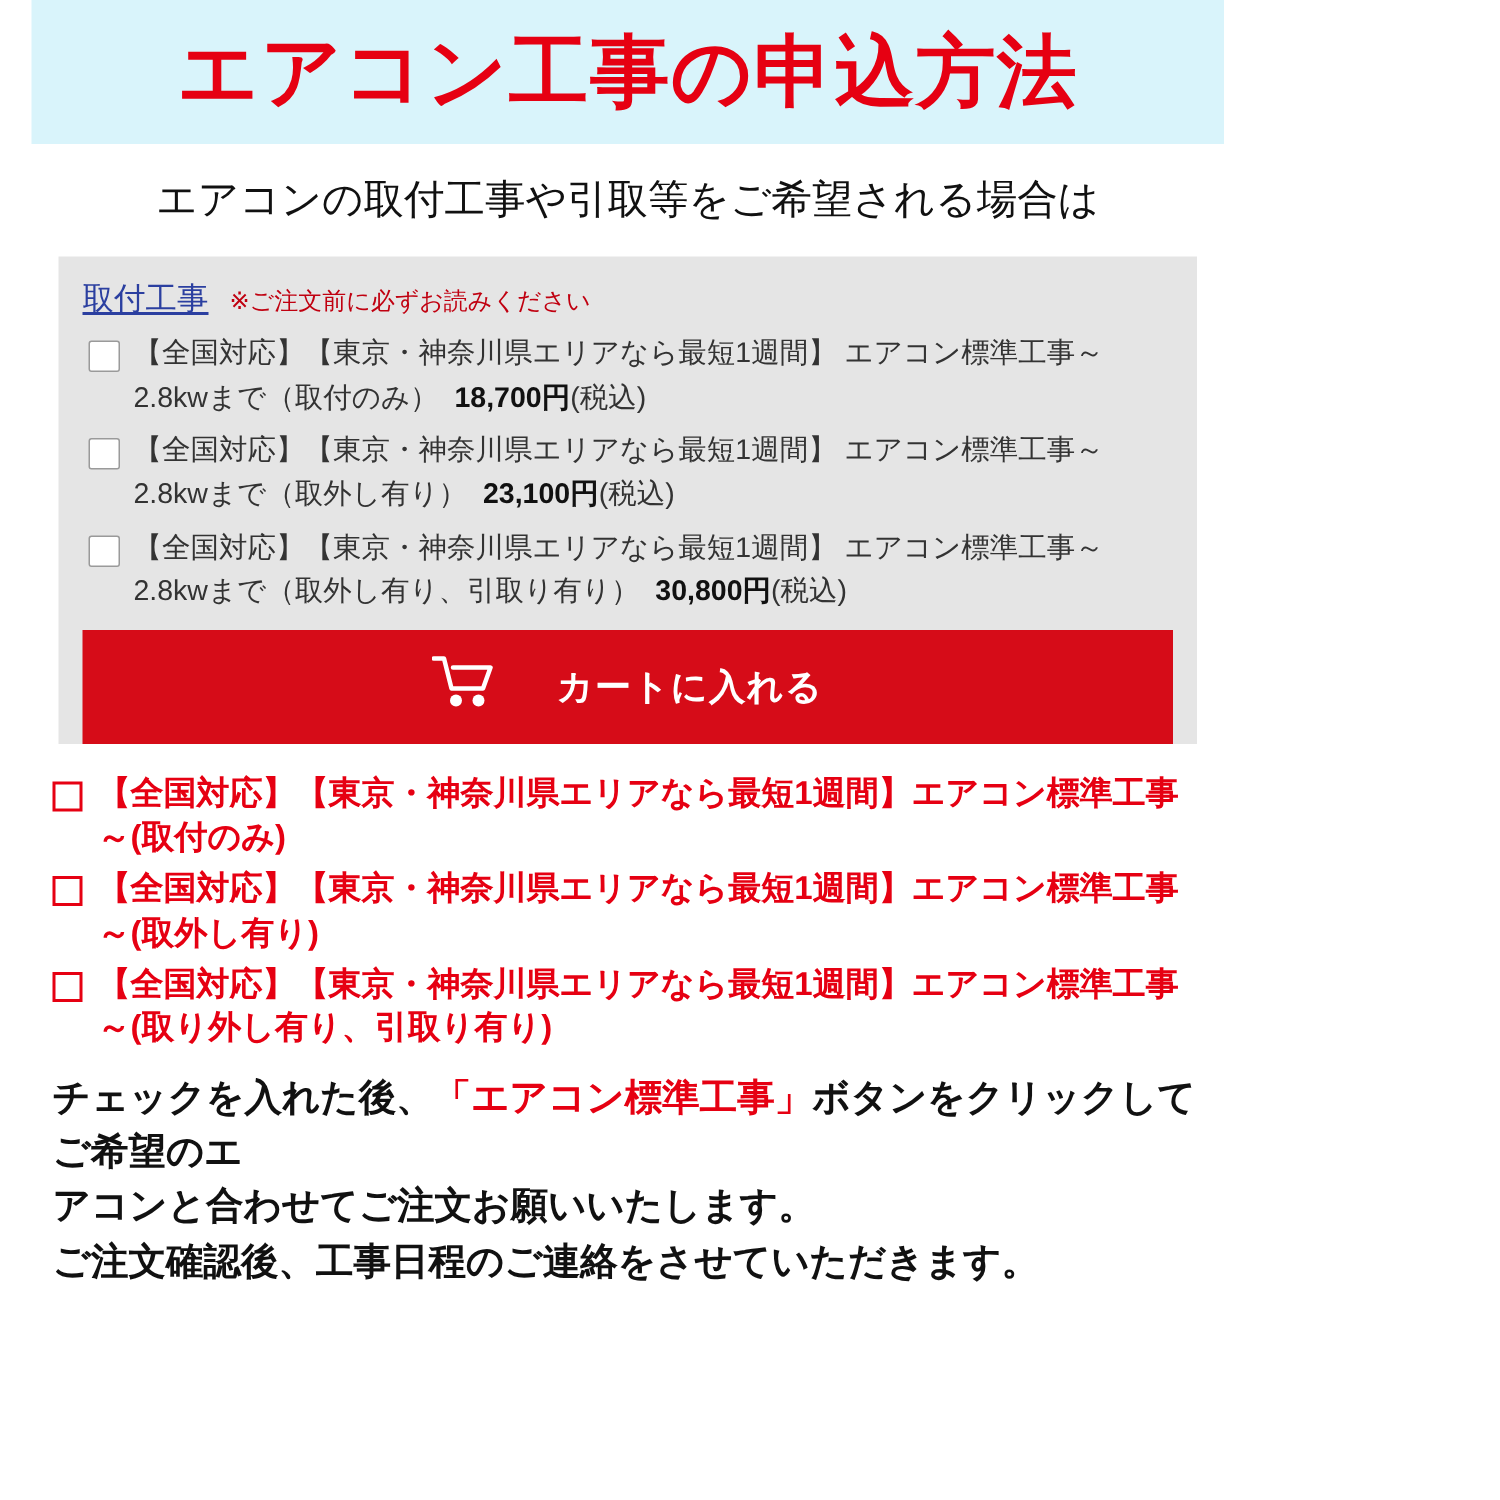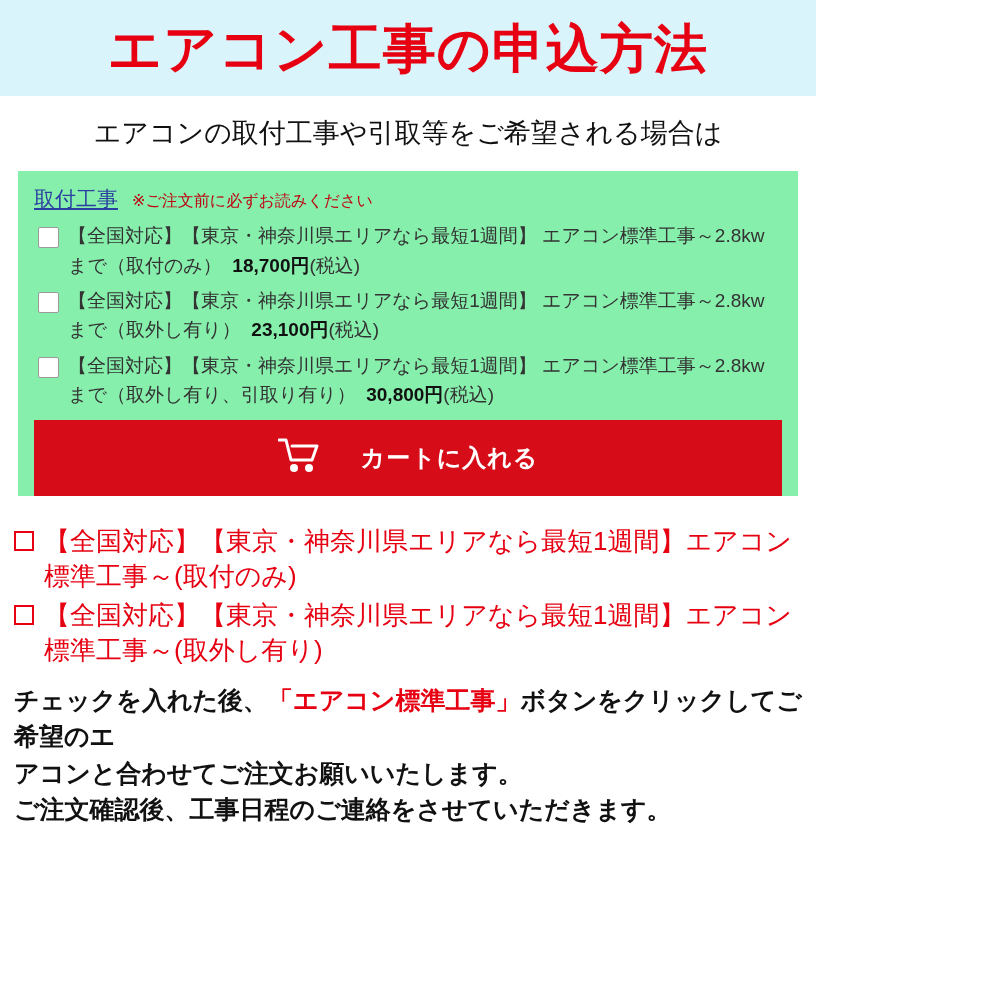--- a/index.html
+++ b/index.html
@@ -11,20 +11,21 @@
     height: 1000px;
     background: #ffffff;
     font-family: "Liberation Sans", "DejaVu Sans", sans-serif;
     overflow: hidden;
   }
   .page {
     position: relative;
     width: 816px;
     height: 1000px;
     box-sizing: border-box;
+    padding-left: 21px;
   }
 
   
   .header-band {
     background: #d9f4fb;
     height: 96px;
     display: flex;
     align-items: center;
     justify-content: center;
   }
@@ -43,21 +44,21 @@
     padding: 18px 0 8px 0;
     color: #111111;
     font-size: 27px;
     font-weight: normal;
     line-height: 1.45;
   }
 
   
   .option-panel {
     margin: 10px 18px 0 18px;
-    background: #86efac;
+    background: #e5e5e5;
     padding: 14px 16px 0 16px;
     box-sizing: border-box;
   }
   .panel-head {
     display: flex;
     align-items: baseline;
     gap: 14px;
     margin-bottom: 8px;
   }
   .panel-head-link {
@@ -114,24 +115,24 @@
   .cart-icon { display: block; }
   .cart-label {
     font-size: 24px;
     font-weight: bold;
     letter-spacing: 1px;
     margin-left: 33px;
   }
 
   
   .red-list {
-    margin: 28px 14px 0 14px;
+    margin: 18px 14px 0 14px;
     color: #e60012;
-    font-size: 26px;
-    font-weight: normal;
+    font-size: 22px;
+    font-weight: bold;
     line-height: 1.35;
   }
   .red-item {
     display: flex;
     align-items: flex-start;
     margin-bottom: 4px;
   }
   .red-box {
     flex: 0 0 auto;
     width: 20px;
@@ -202,20 +203,24 @@
 
   <div class="red-list">
     <div class="red-item">
       <span class="red-box"></span>
       <span class="red-text">【全国対応】【東京・神奈川県エリアなら最短1週間】エアコン標準工事～(取付のみ)</span>
     </div>
     <div class="red-item">
       <span class="red-box"></span>
       <span class="red-text">【全国対応】【東京・神奈川県エリアなら最短1週間】エアコン標準工事～(取外し有り)</span>
     </div>
+    <div class="red-item">
+      <span class="red-box"></span>
+      <span class="red-text">【全国対応】【東京・神奈川県エリアなら最短1週間】エアコン標準工事～(取り外し有り、引取り有り)</span>
+    </div>
   </div>
 
   <div class="footer-note">
     <div><span>チェックを入れた後、</span><span class="accent">「エアコン標準工事」</span><span>ボタンをクリックしてご希望のエ</span></div>
     <div>アコンと合わせてご注文お願いいたします。</div>
     <div>ご注文確認後、工事日程のご連絡をさせていただきます。</div>
   </div>
 
 </div>
 

